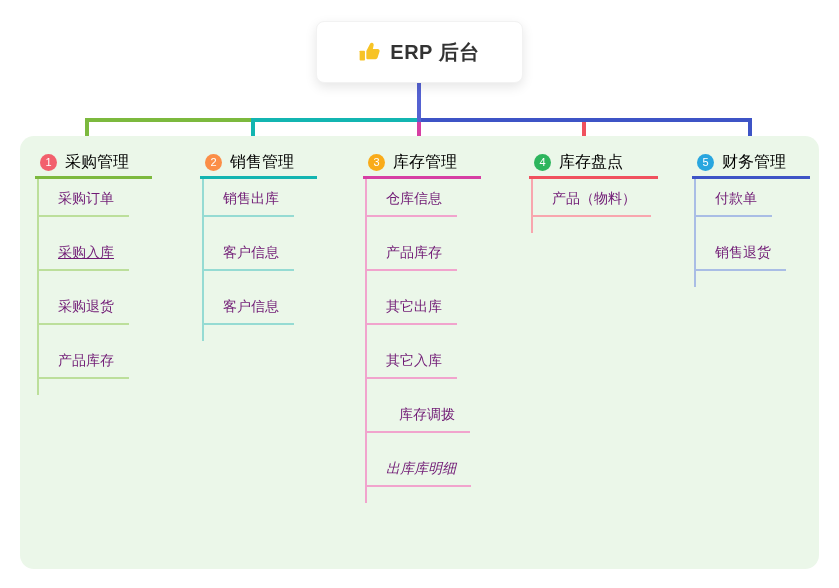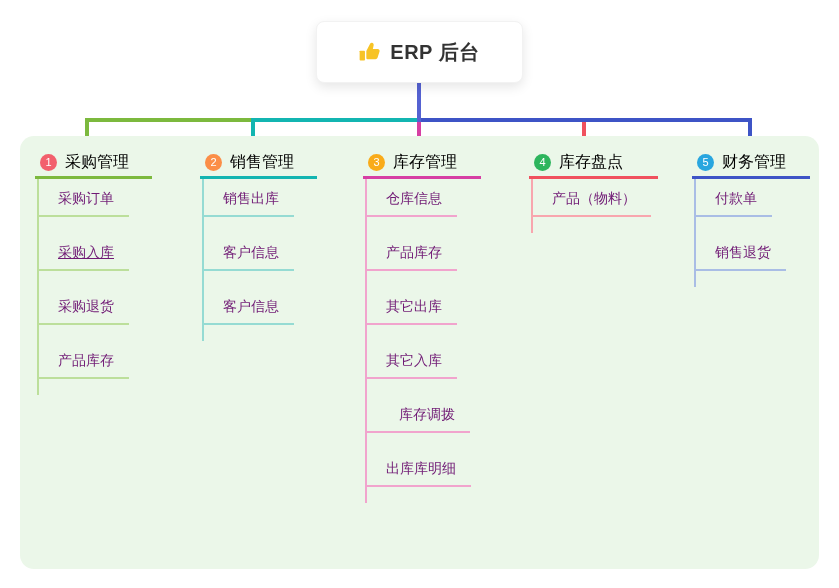--- a/index.html
+++ b/index.html
@@ -174,21 +174,21 @@
           <div class="child-row">
             <span class="child" style="border-bottom-color: rgb(241, 164, 205);">其它出库</span>
           </div>
           <div class="child-row">
             <span class="child" style="border-bottom-color: rgb(241, 164, 205);">其它入库</span>
           </div>
           <div class="child-row">
             <span class="child" style="border-bottom-color: rgb(241, 164, 205); padding-left: 32px;">库存调拨</span>
           </div>
           <div class="child-row">
-            <span class="child" style="border-bottom-color: rgb(241, 164, 205);">出库库明细</span>
+            <span class="child" style="border-bottom-color: rgb(241, 164, 205); font-style: italic;">出库库明细</span>
           </div>
         </div>
       </div>
       <div class="branch" style="left: 529px; top: 148px;">
         <div class="branch-title" style="border-bottom-color: rgb(240, 81, 94); width: 124px;">
           <span class="badge" style="background: rgb(45, 181, 93);">4</span>
           <span class="branch-label">库存盘点</span>
         </div>
         <div class="children" style="border-left-color: rgb(248, 166, 174);">
           <div class="child-row">

